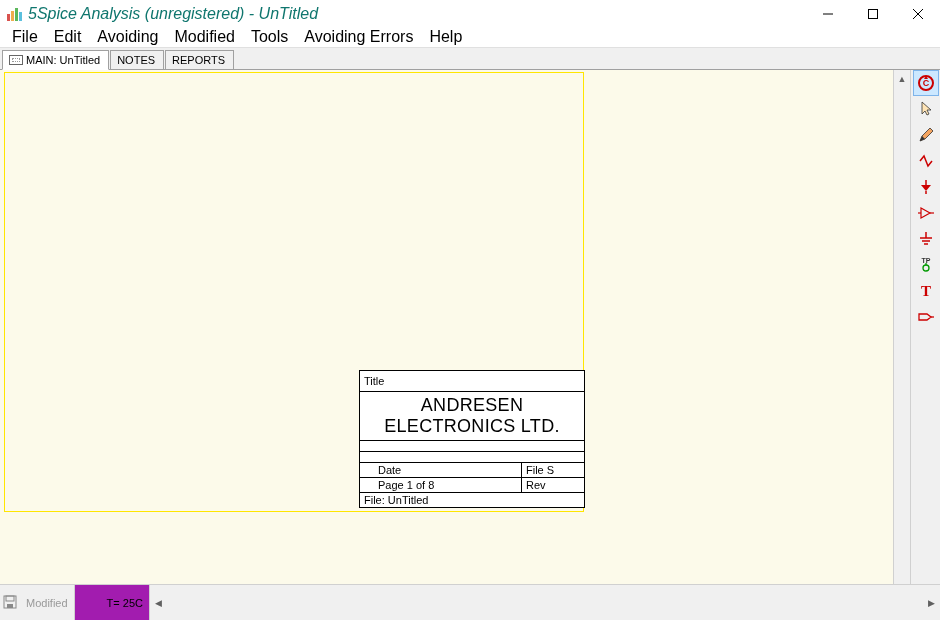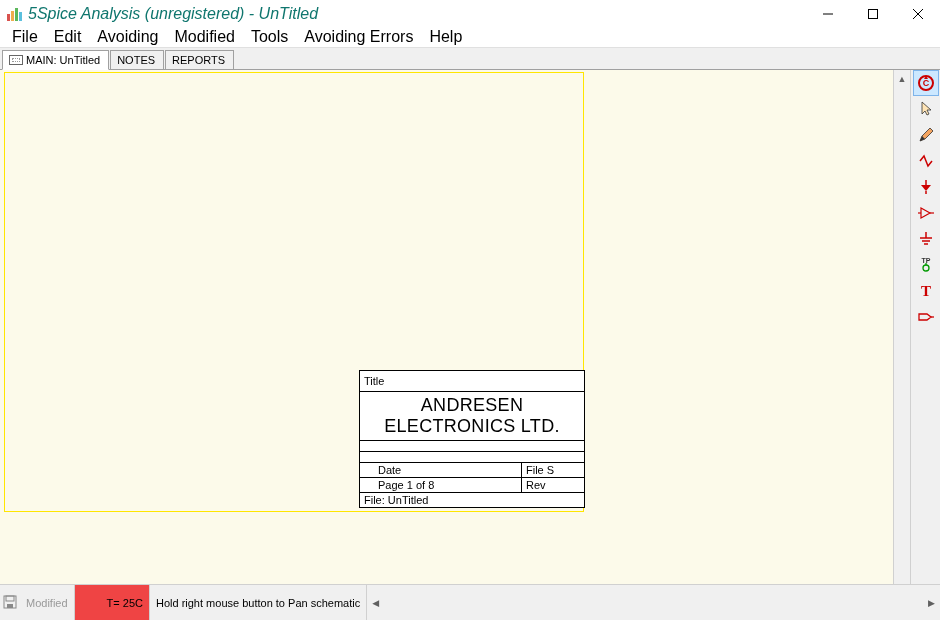--- a/index.html
+++ b/index.html
@@ -42,21 +42,21 @@
     .tool.selected { border: 1px solid #7eb4ea; background: #cce8ff; }
     .tool svg { width: 18px; height: 18px; }
     
     .vscroll { width: 17px; background: #f0f0f0; position: absolute; right: 30px; top: 0; bottom: 0; border-left: 1px solid #d0d0d0; }
     .vscroll .arrow { height: 17px; display: flex; align-items: center; justify-content: center; color: #606060; cursor: pointer; font-size: 9px; }
     
     .statusbar { position: absolute; bottom: 0; left: 0; right: 0; height: 36px; background: #f0f0f0; display: flex; align-items: center; font-size: 11px; border-top: 1px solid #d0d0d0; }
     .statusbar .sect { padding: 0 6px; border-right: 1px solid #d0d0d0; height: 100%; display: flex; align-items: center; }
     .statusbar .save-icon { margin: 0 3px; color: #888; }
     .statusbar .modified { color: #999; }
-    .statusbar .temp { background: #ef4444; padding-left: 32px; }
+    .statusbar .temp { background: #a21caf; padding-left: 32px; }
     .statusbar .hint { flex: 0 0 auto; }
     .statusbar .analysis { background: #cfe6c7; flex: 0 0 auto; min-width: 200px; }
     .statusbar .hscroll { flex: 1; background: #f0f0f0; display: flex; align-items: center; }
     .statusbar .hscroll .harr { width: 17px; display: flex; align-items: center; justify-content: center; color: #606060; cursor: pointer; font-size: 9px; }
     .statusbar .hscroll .htrack { flex: 1; }
   </style>
 </head>
 <body>
 
 <div class="titlebar">
@@ -213,19 +213,18 @@
 </div>
 
 <div class="statusbar">
   <span class="save-icon"><svg width="14" height="14" viewBox="0 0 14 14">
         <rect x="1" y="1" width="12" height="12" fill="none" stroke="#888"></rect>
         <rect x="3" y="1" width="8" height="5" fill="none" stroke="#888"></rect>
         <rect x="4" y="9" width="6" height="4" fill="#888"></rect>
       </svg></span>
   <div class="sect modified">Modified</div>
   <div class="sect temp">T= 25C</div>
-  <div class="sect hint">Hold right mouse button to Pan schematic</div>
   <div class="hscroll">
     <div class="harr">◀</div>
     <div class="htrack"></div>
     <div class="harr">▶</div>
   </div>
 </div>
 
 </body></html>

